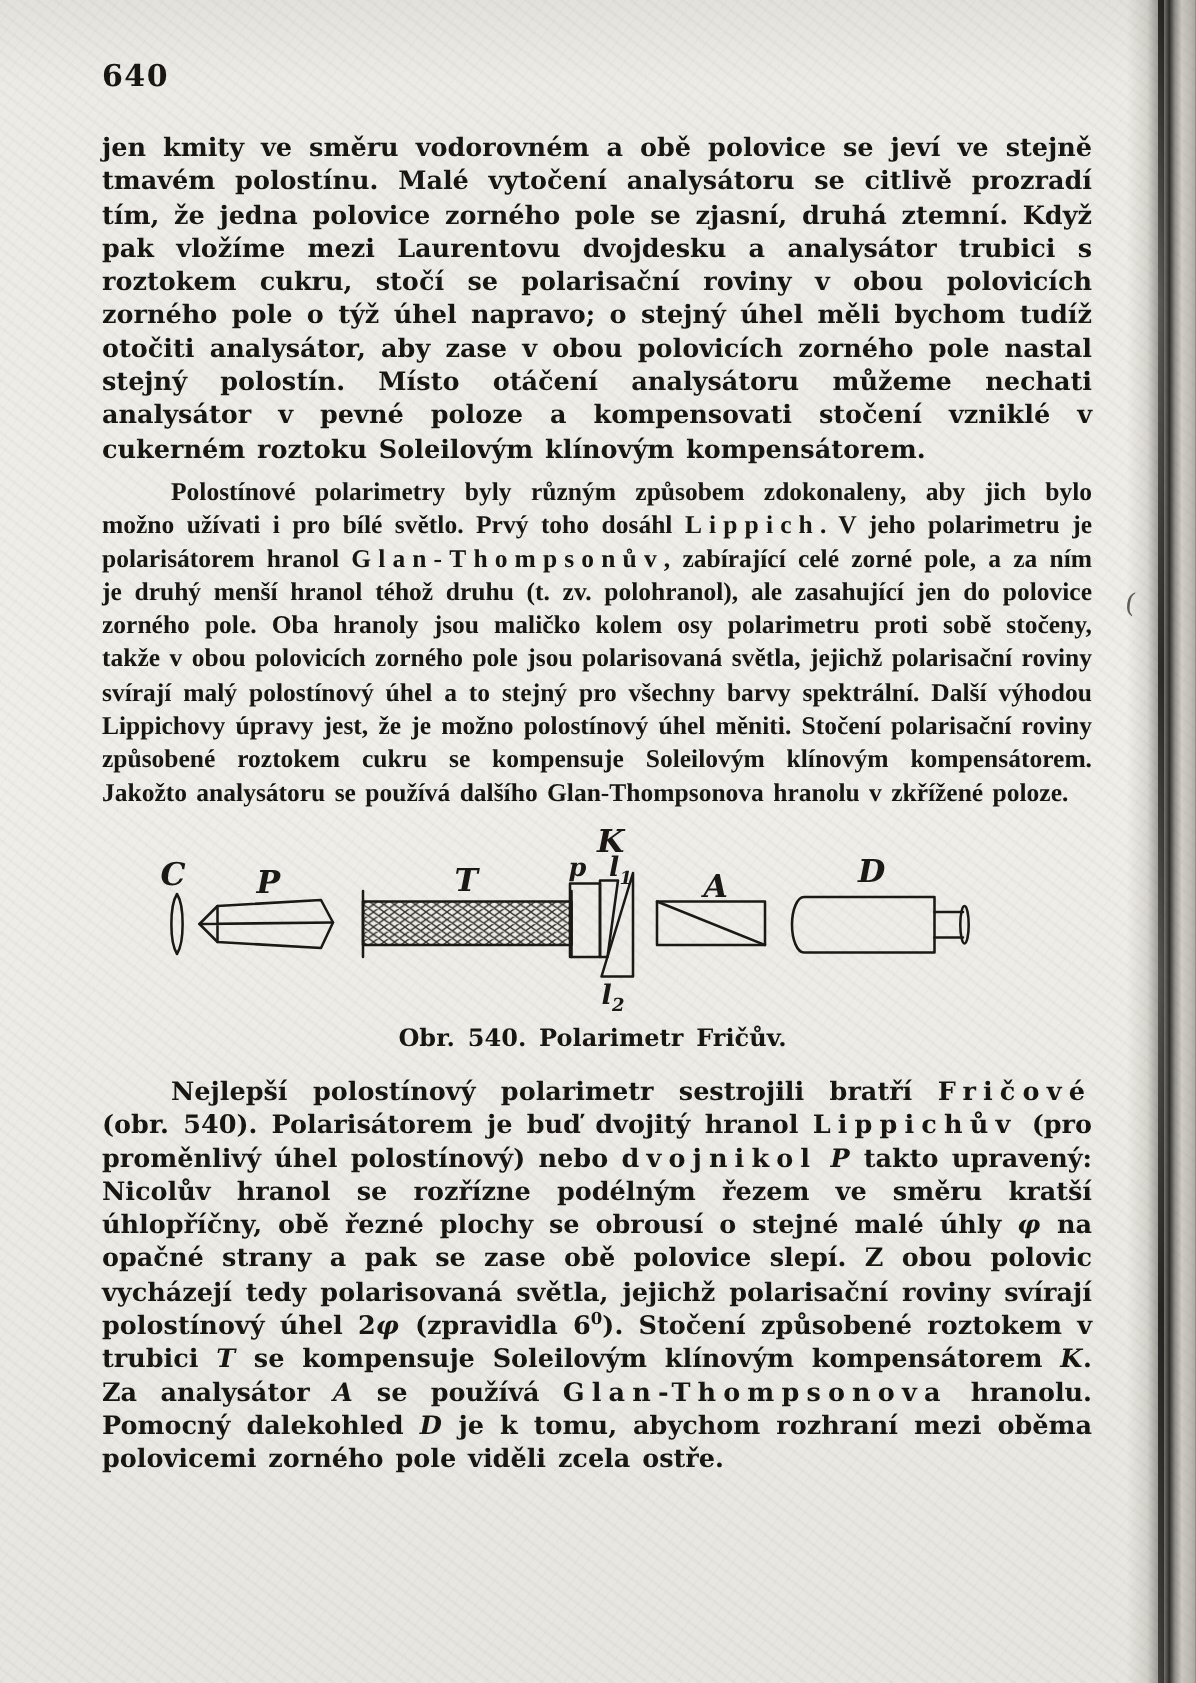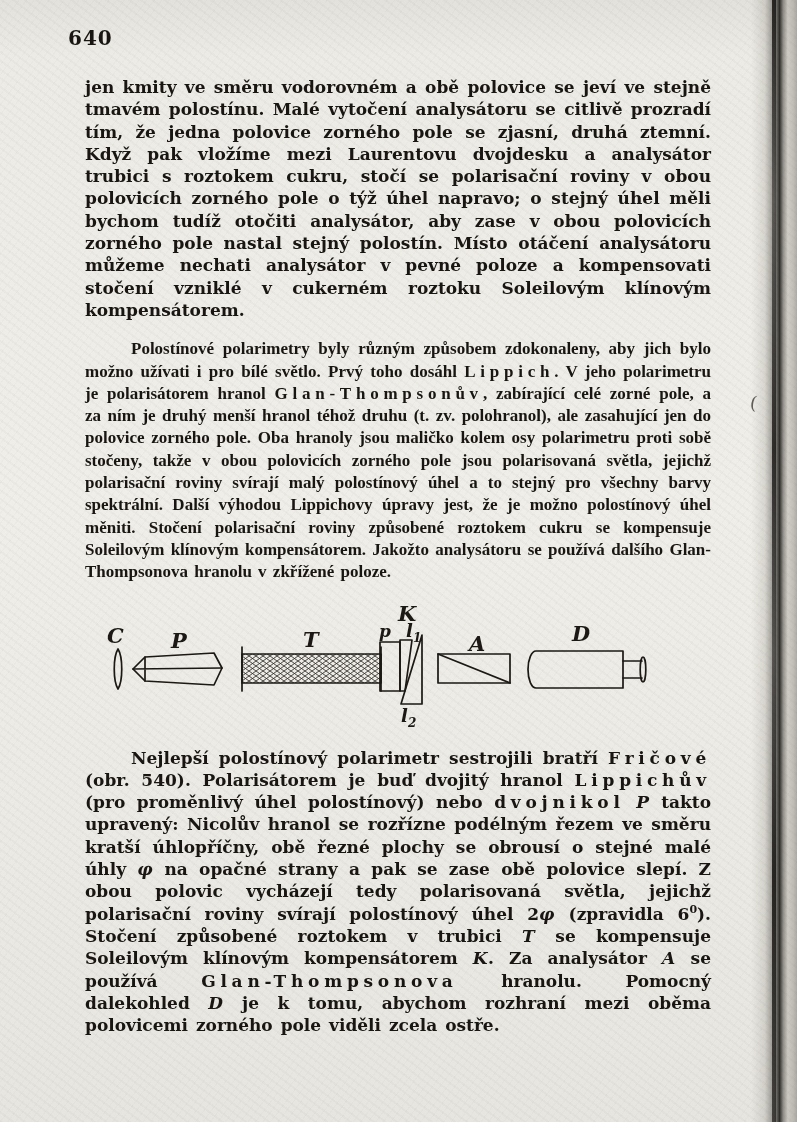--- a/index.html
+++ b/index.html
@@ -32,27 +32,27 @@
       rgba(110,107,100,0.5) 100%);
   }
   .gutter-crease{
     position:absolute;top:0;bottom:0;right:21px;width:4px;pointer-events:none;
     background:linear-gradient(180deg,
       rgba(20,18,16,0.85), rgba(20,18,16,0.45) 18%, rgba(20,18,16,0.8) 40%,
       rgba(20,18,16,0.5) 58%, rgba(20,18,16,0.85) 78%, rgba(20,18,16,0.65));
     filter:blur(0.4px);
   }
   .content{
-    position:absolute;left:68px;top:26px;width:660px;
+    position:absolute;left:68px;top:38px;width:660px;
   }
   .page-number{
     font-size:20px;font-weight:bold;letter-spacing:1px;
   }
   .body-text{
-    margin:17px;text-align:justify;
+    margin:0;text-align:justify;
     font-size:17px;line-height:22.3px;font-weight:bold;
     word-spacing:2px;
     text-rendering:optimizeLegibility;
   }
   .p1{margin-top:26px;}
   .p2{margin-top:6px;font-family:Liberation Serif, serif;}
   .p3{margin-top:16px;}
   .indent{text-indent:46px;}
   .spaced{letter-spacing:0.28em;}
   .var{font-style:italic;letter-spacing:0.5px;}
@@ -122,20 +122,21 @@
 
         <rect x="343" y="53" width="72" height="29"></rect>
         <path d="M343,53 L415,82"></path>
         <text class="fig-label" x="374" y="50" font-size="21" stroke="none">A</text>
 
         <path d="M441,50 A8,18.5 0 0 0 441,87 L528,87 L528,50 Z"></path>
         <path d="M528,60 L547,60 M528,77 L547,77"></path>
         <ellipse cx="548" cy="68.5" rx="2.8" ry="12.5"></ellipse>
         <text class="fig-label" x="477" y="40" font-size="21" stroke="none">D</text>
       </svg>
+      <figcaption>Obr. 540. Polarimetr Fričův.</figcaption>
     </figure>
 
     <p class="body-text p3 indent"><span>Nejlepší polostínový polarimetr sestrojili bratří </span><span class="spaced">Fričové</span><span> (obr. 540). Polarisátorem je buď dvojitý hranol </span><span class="spaced">Lippichův</span><span> (pro proměnlivý úhel polostínový) nebo </span><span class="spaced">dvojnikol</span><span> </span><span class="var">P</span><span> takto upravený: Nicolův hranol se rozřízne podélným řezem ve směru kratší úhlopříčny, obě řezné plochy se obrousí o stejné malé úhly </span><span class="var">φ</span><span> na opačné strany a pak se zase obě polovice slepí. Z obou polovic vycházejí tedy polarisovaná světla, jejichž polarisační roviny svírají polostínový úhel 2</span><span class="var">φ</span><span> (zpravidla 6</span><span class="sup">0</span><span>). Stočení způsobené roztokem v trubici </span><span class="var">T</span><span> se kompensuje Soleilovým klínovým kompensátorem </span><span class="var">K</span><span>. Za analysátor </span><span class="var">A</span><span> se používá </span><span class="spaced">Glan-Thompsonova</span><span> hranolu. Pomocný dalekohled </span><span class="var">D</span><span> je k tomu, abychom rozhraní mezi oběma polovicemi zorného pole viděli zcela ostře.</span></p>
   </div>
 
   <div class="margin-mark">(</div>
   <div class="gutter"></div>
   <div class="gutter-crease"></div>
 </div>
 

